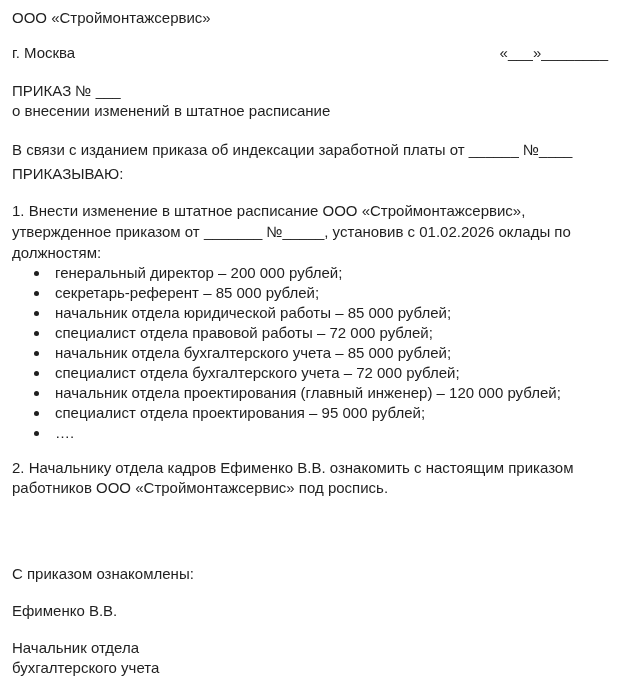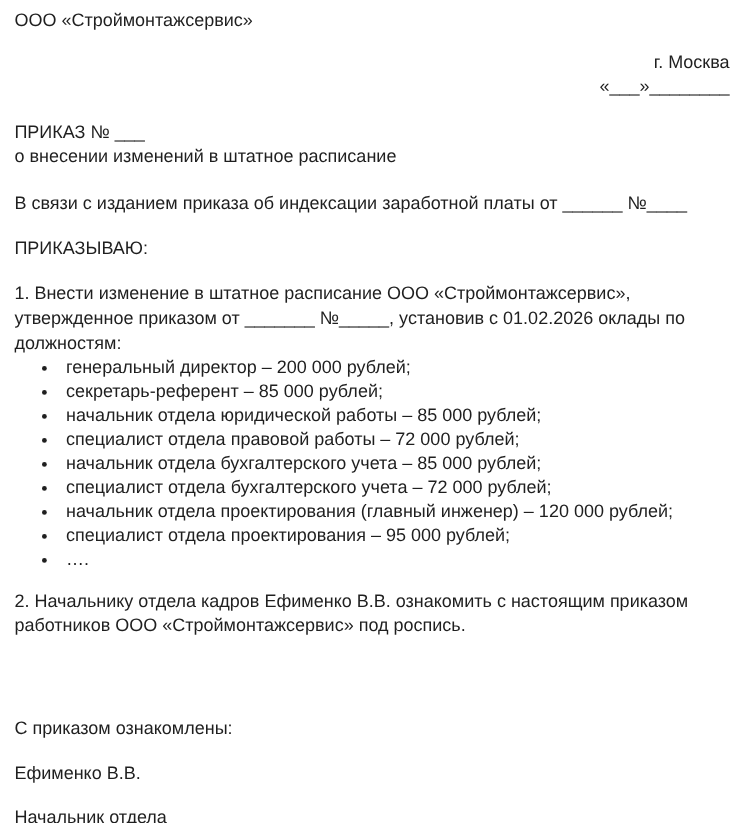--- a/index.html
+++ b/index.html
@@ -17,24 +17,24 @@
     line-height: 20px;
     color: #1f1f1f;
     padding: 8px 16px 0 12px;
   }
   .center { }
   .row {
     display: flex;
     justify-content: space-between;
     align-items: flex-end;
   }
-  .city-row   { margin-top: 15px; flex-direction: column; }
+  .city-row   { margin-top: 15px; }
   .order-title{ margin-top: 18px; }
   .intro      { margin-top: 19px; }
-  .decree     { margin-top: 18px; }
+  .decree     { margin-top: 4px; }
   .item1      { margin-top: 16px; line-height: 21px; }
   ul.salaries {
     margin: 0;
     padding: 0 0 0 38px;
     list-style: disc;
   }
   ul.salaries li {
     line-height: 20px;
     padding-left: 5px;
   }

